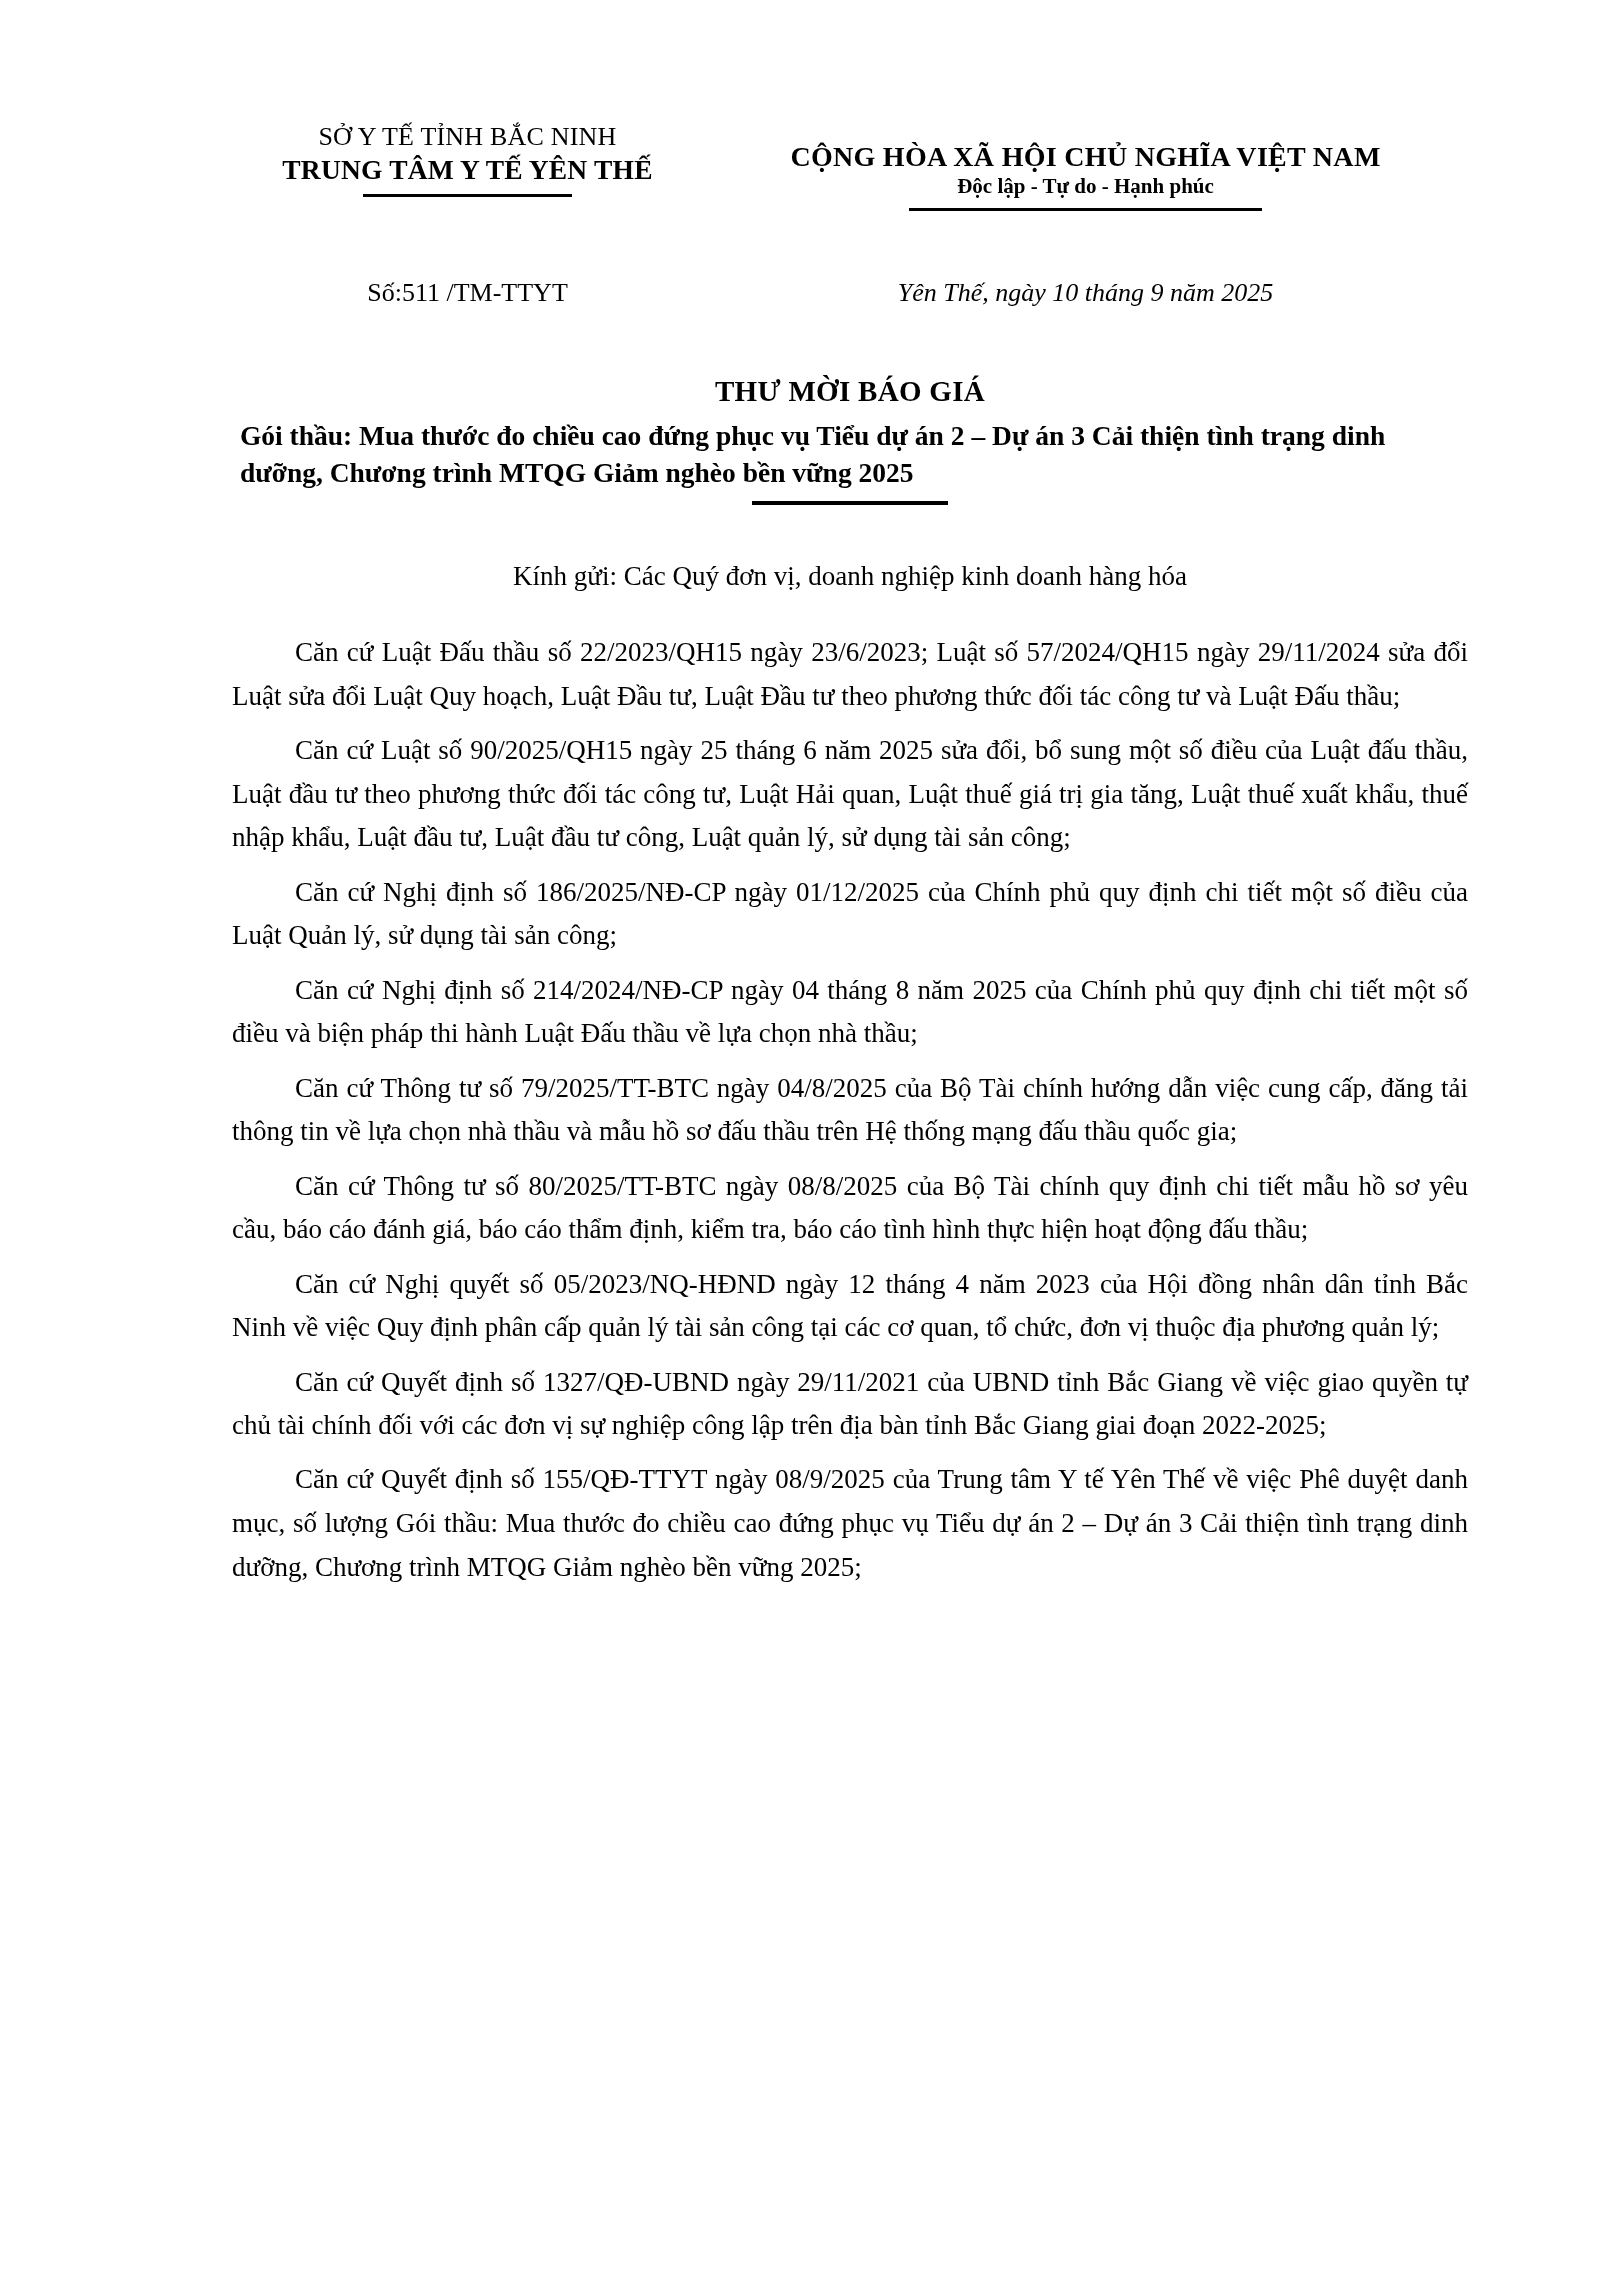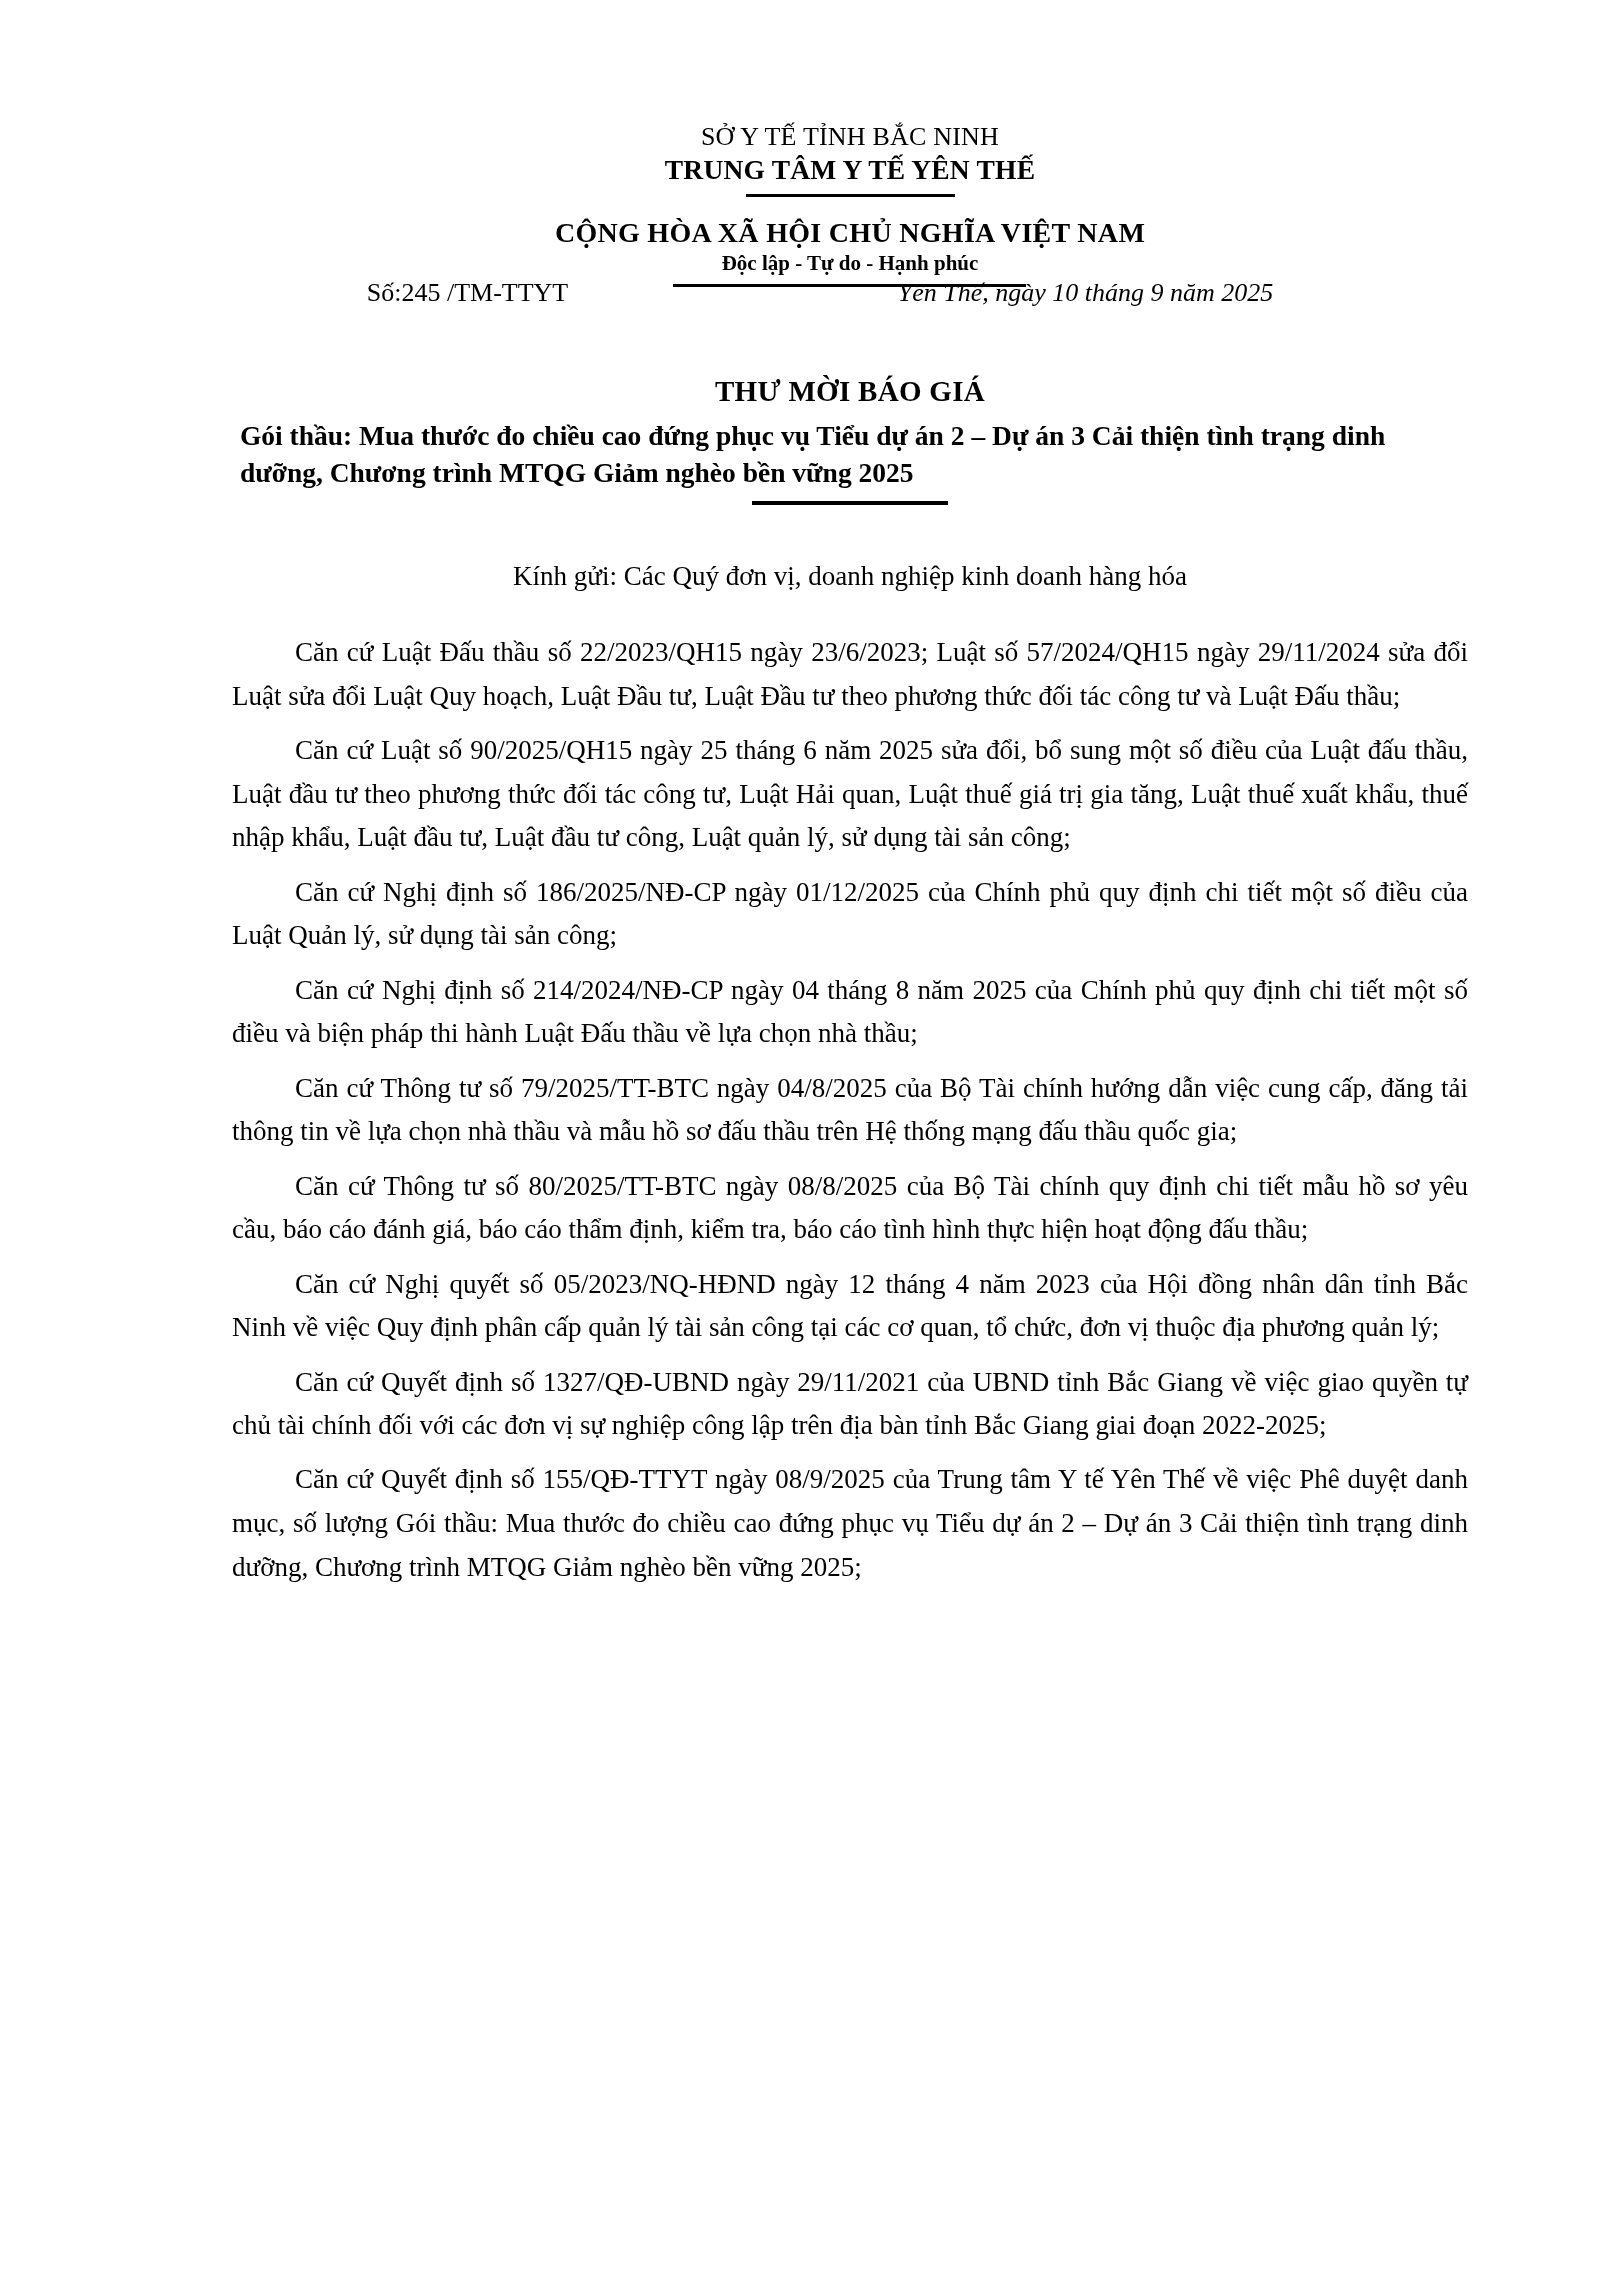--- a/index.html
+++ b/index.html
@@ -24,22 +24,22 @@
     overflow: hidden;
   }
 
   
   .doc-header {
     position: absolute;
     left: 232px;
     top: 121px;
     width: 1236px;
     display: flex;
-    flex-direction: column;
-    align-items: center;
+    flex-direction: row;
+    align-items: flex-start;
   }
   .hdr-col-left {
     width: 471px;
     text-align: center;
   }
   .hdr-col-right {
     flex: 1;
     text-align: center;
   }
 
@@ -178,21 +178,21 @@
 
     <div class="hdr-col-right">
       <div class="hdr-nation-1">CỘNG HÒA XÃ HỘI CHỦ NGHĨA VIỆT NAM</div>
       <div class="hdr-nation-2">Độc lập - Tự do - Hạnh phúc</div>
       <div class="hdr-rule"></div>
     </div>
 
   </div>
 
   <div class="meta-row">
-    <div class="meta-number"><span>Số:</span><span class="num-value">245</span><span> /TM-TTYT</span></div>
+    <div class="meta-number"><span>Số:</span><span class="num-value">511</span><span> /TM-TTYT</span></div>
     <div class="meta-date">Yên Thế, ngày 10 tháng 9 năm 2025</div>
   </div>
 
   <div class="title-block">
     <div class="doc-title">THƯ MỜI BÁO GIÁ</div>
     <div class="doc-subtitle">Gói thầu: Mua thước đo chiều cao đứng phục vụ Tiểu dự án 2 – Dự án 3 Cải thiện tình trạng dinh dưỡng, Chương trình MTQG Giảm nghèo bền vững 2025</div>
     <div class="title-rule"></div>
   </div>
 
   <div class="recipient">Kính gửi: Các Quý đơn vị, doanh nghiệp kinh doanh hàng hóa</div>

